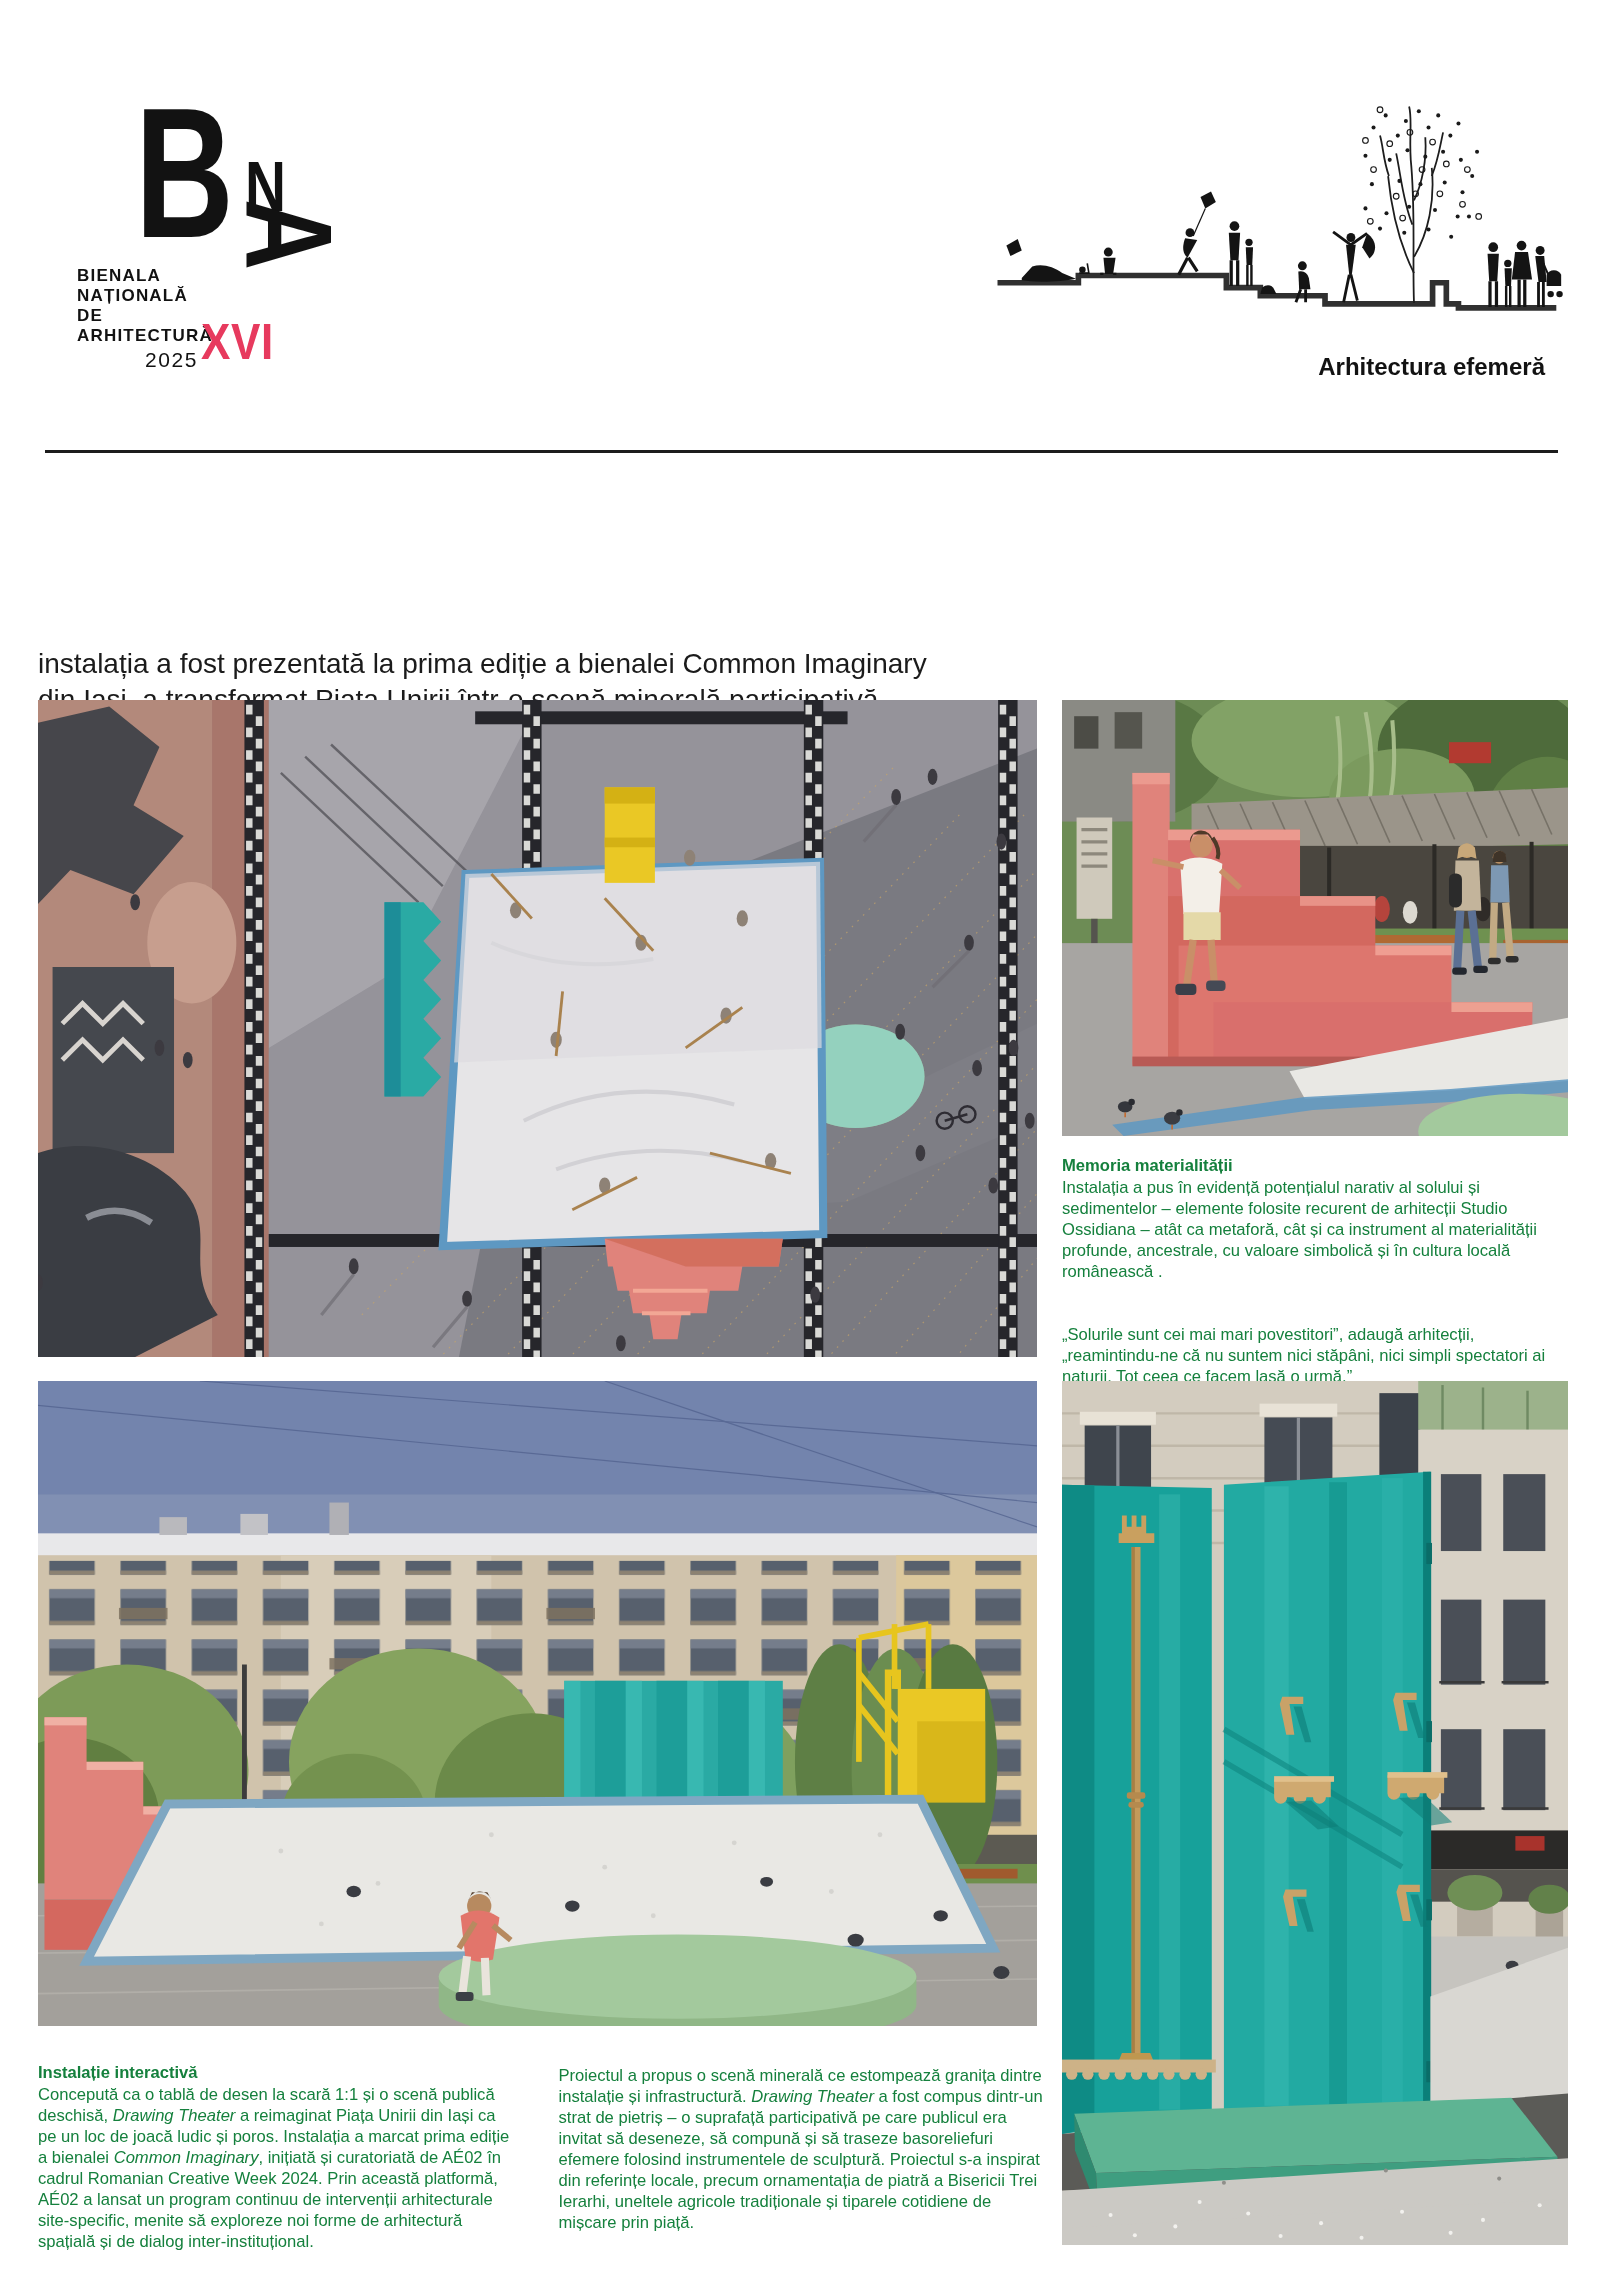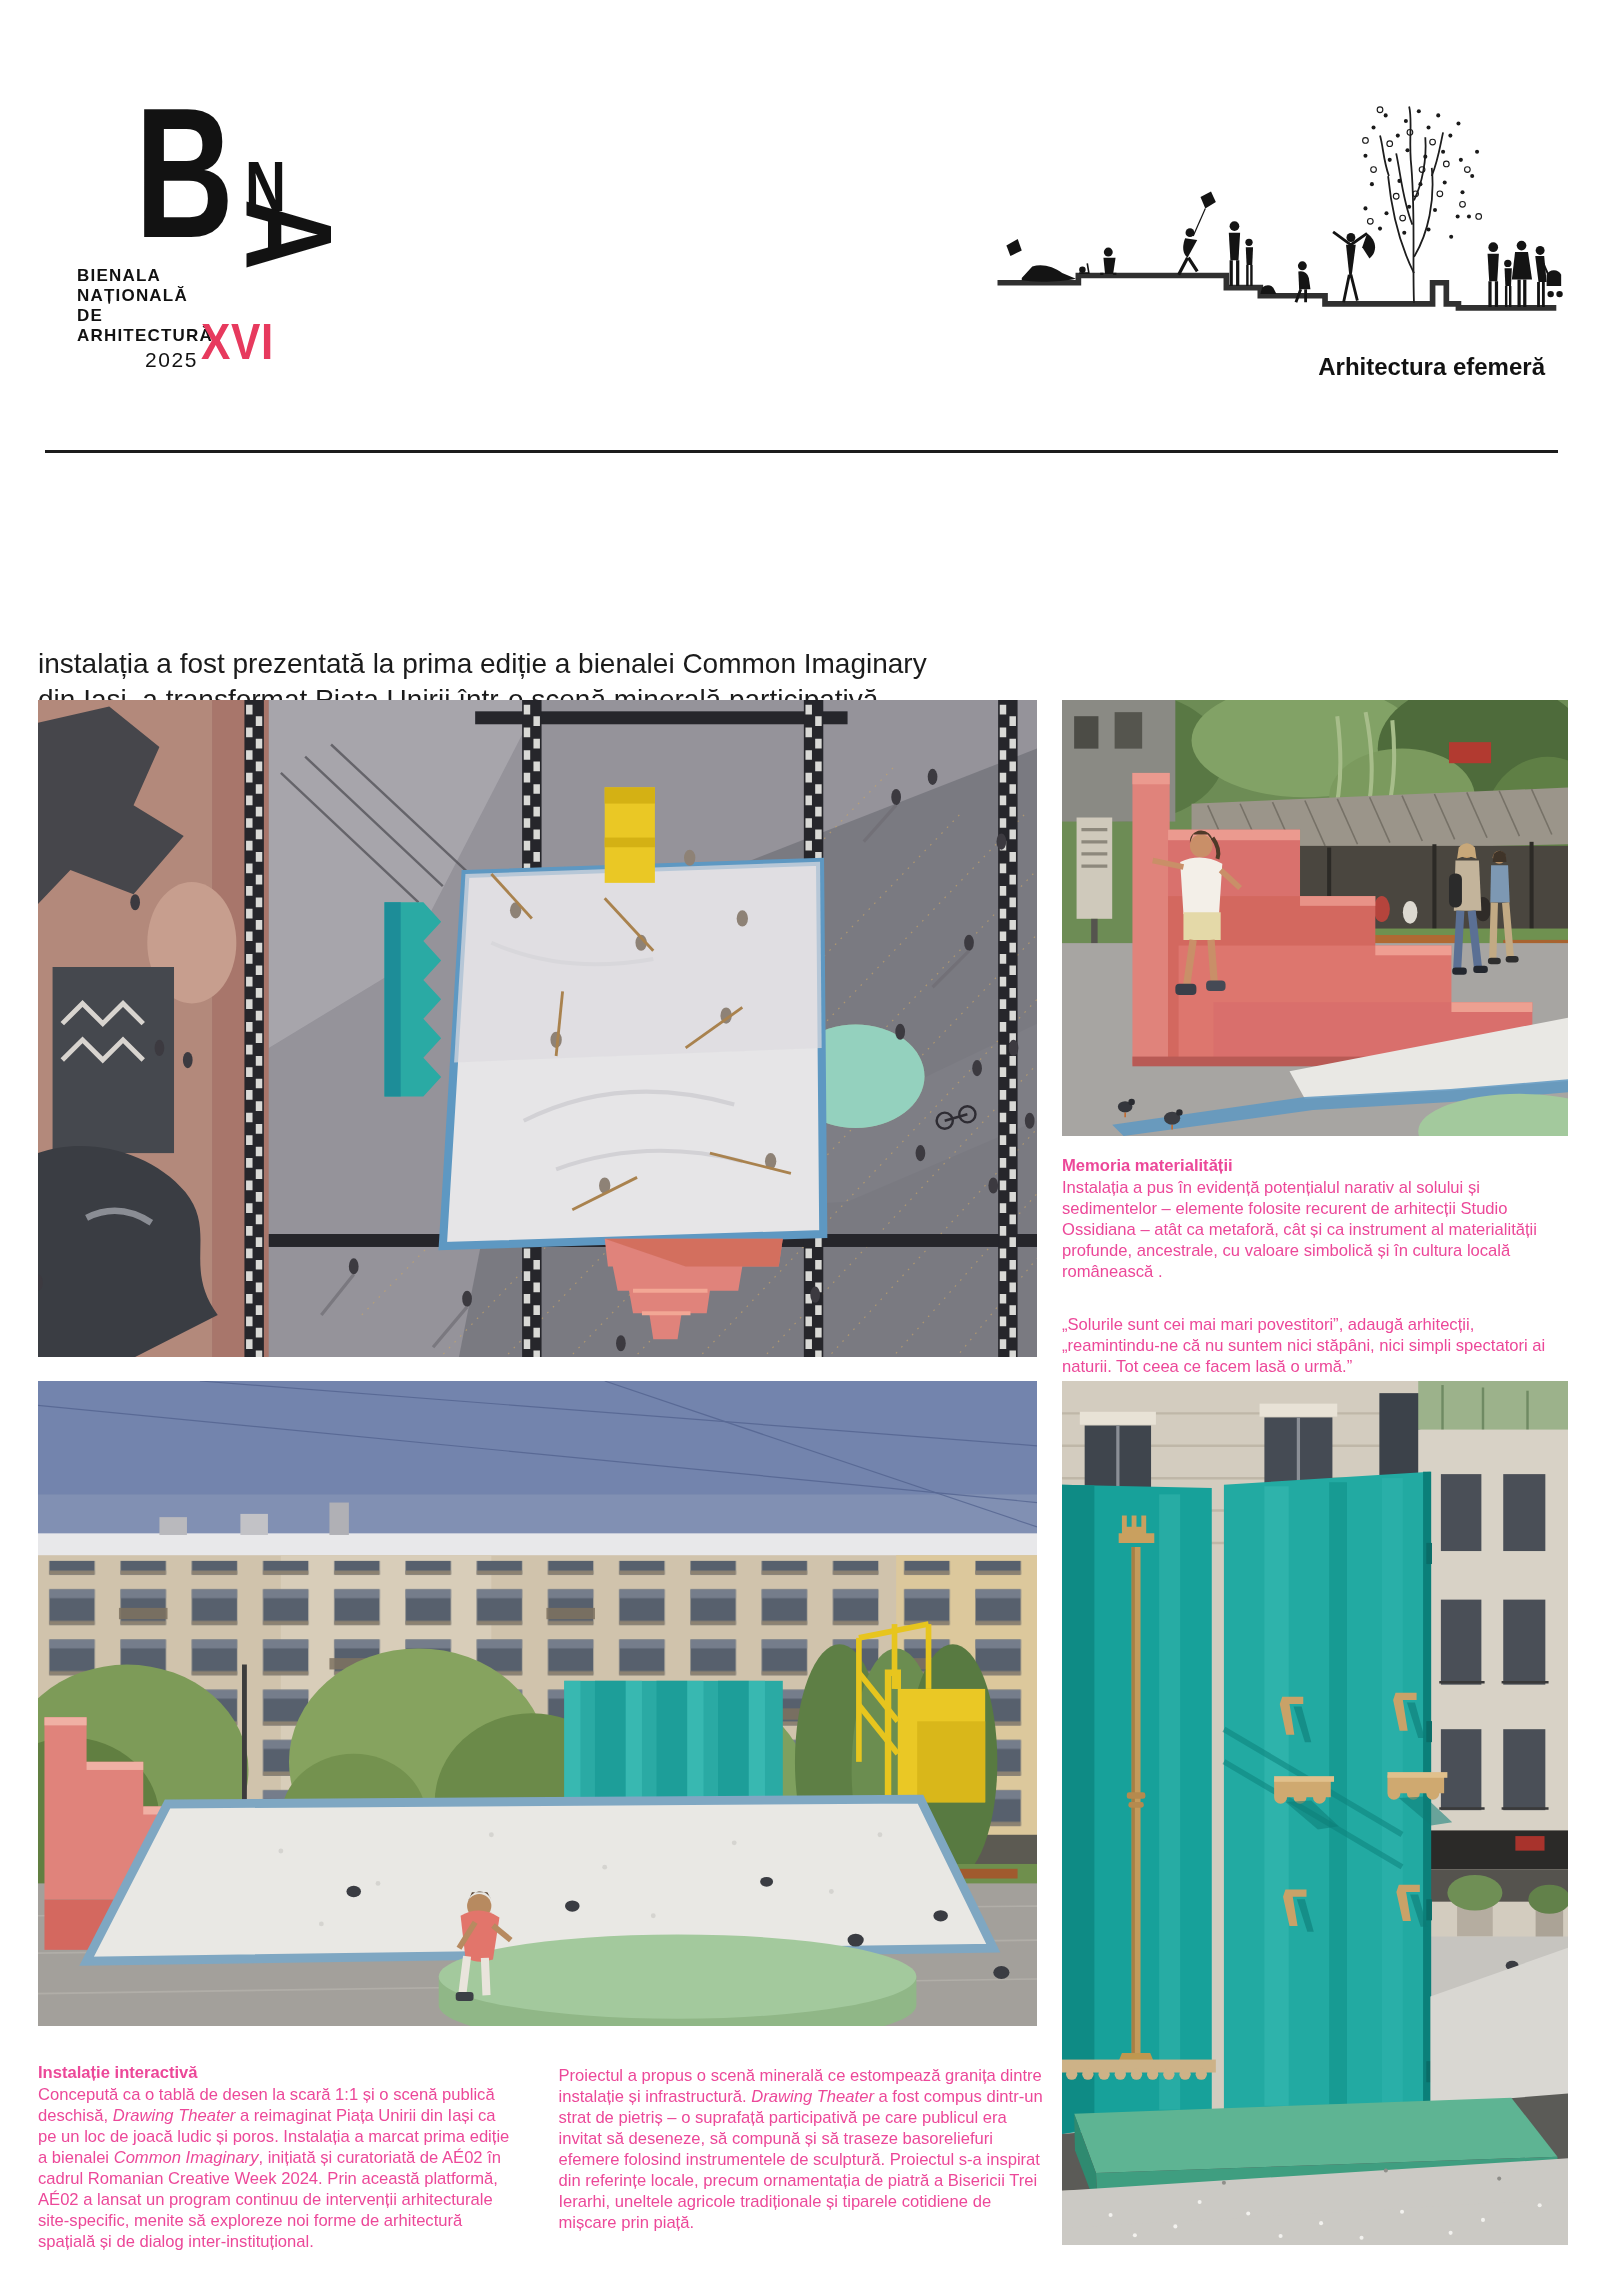--- a/index.html
+++ b/index.html
@@ -31,25 +31,25 @@
          white-space:pre-line;color:#1b1b1b;}
   
   figure{margin:0;}
   .photo{position:absolute;overflow:hidden;background:#9a98a0;}
   .photo svg{display:block;width:100%;height:100%;}
   .ph-aerial{left:38px;top:700px;width:999px;height:657px;}
   .ph-steps{left:1062px;top:700px;width:506px;height:436px;}
   .ph-plaza{left:38px;top:1381px;width:999px;height:645px;}
   .ph-panels{left:1062px;top:1381px;width:506px;height:864px;}
   
-  .col{font-size:16.6px;line-height:21px;color:#ec4899;}
+  .col{font-size:16.6px;line-height:21px;color:#15803d;}
   .col h3{font-size:16.6px;line-height:19.4px;margin:0 0 1.6px 0;font-weight:700;}
   .col p{margin:0;}
   .memoria{position:absolute;left:1062px;top:1156px;width:510px;}
-  .memoria .quote{margin-top:32px;}
+  .memoria .quote{margin-top:42px;}
   .bottom-texts{position:absolute;left:38px;top:2055px;width:1006px;display:flex;}
   .bt-a{width:474px;margin-top:8px;}
   .bt-b{width:486px;margin-left:47px;padding-top:9.7px;}
   i{font-style:italic;}
 </style>
 </head>
 <body>
 
 <div class="page">
 

